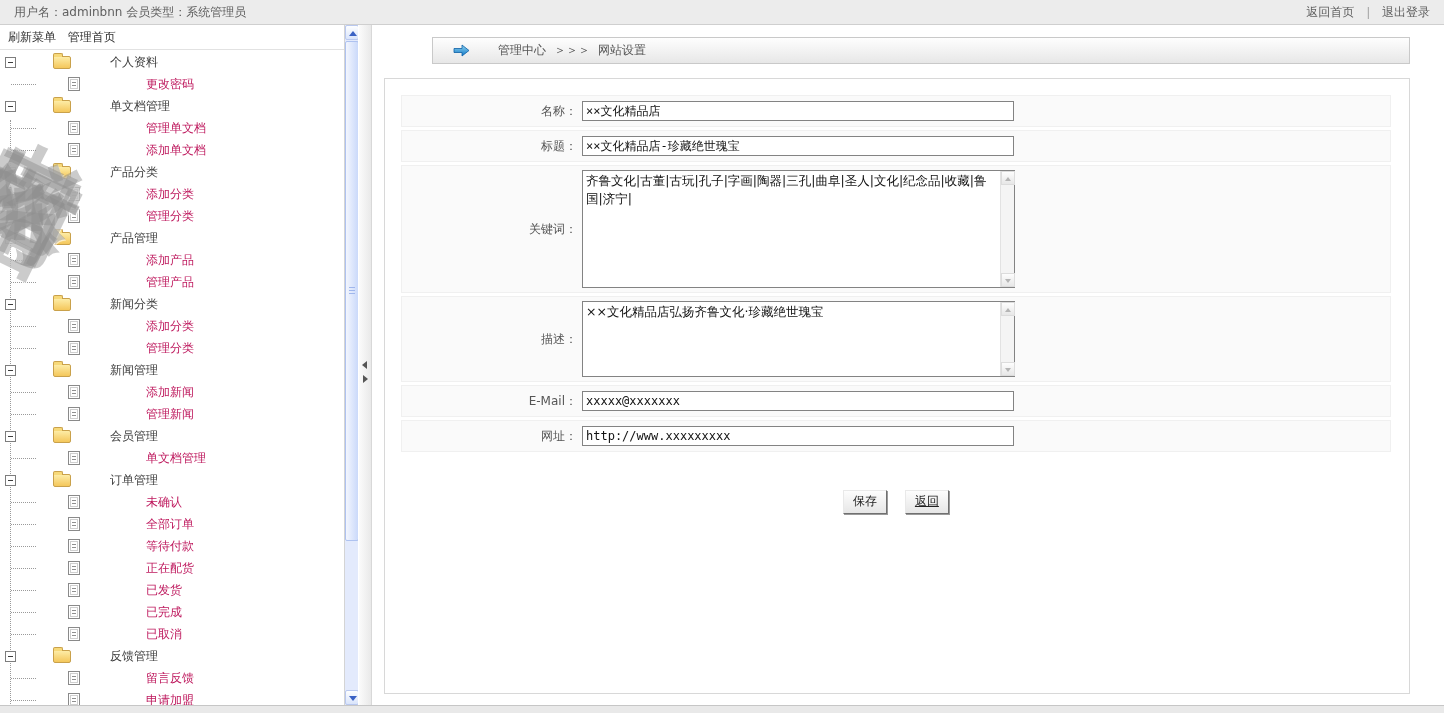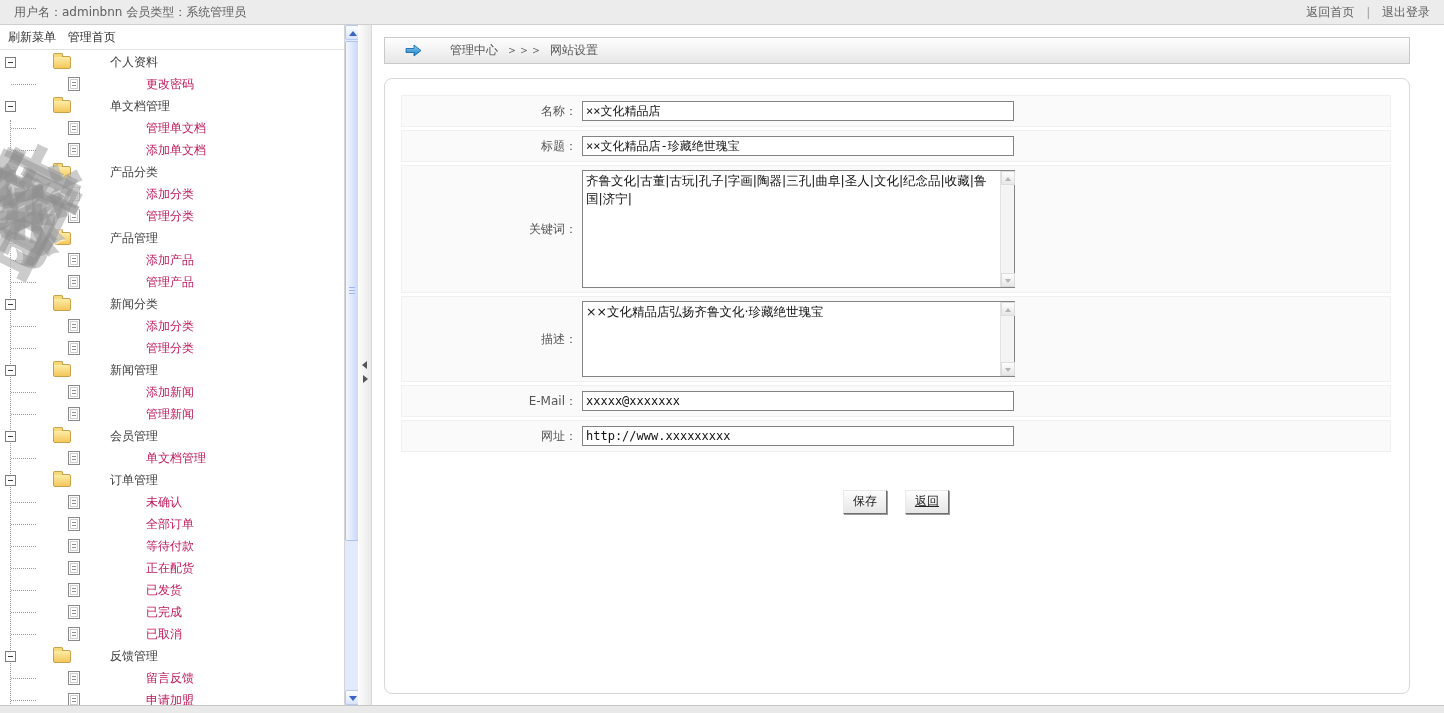--- a/index.html
+++ b/index.html
@@ -59,23 +59,23 @@
   .splitter { width:14px; flex:none; background:linear-gradient(to right,#fbfbfb,#e9e9e9); border-left:1px solid #fff;
               border-right:1px solid #d8d8d8; position:relative; cursor:col-resize; }
   .splitter .arr-left { position:absolute; left:3px; top:336px; width:0; height:0;
               border-top:4px solid transparent; border-bottom:4px solid transparent; border-right:5px solid #555; }
   .splitter .arr-right { position:absolute; left:4px; top:350px; width:0; height:0;
               border-top:4px solid transparent; border-bottom:4px solid transparent; border-left:5px solid #555; }
 
   
   .content { flex:1; padding:12px 34px 11px 12px; display:flex; flex-direction:column; background:#fff; }
   .breadcrumb { height:27px; flex:none; background:linear-gradient(#fefefe,#e7e7e7); border:1px solid #c9c9c9;
-                display:flex; align-items:center; padding-left:20px; color:#555; margin-bottom:14px; }
+                display:flex; align-items:center; padding-left:20px; color:#555; margin-bottom:14px;margin-left:48px; }
   .bc-arrow { width:17px; height:13px; margin-right:28px; display:inline-block; }
-  .panel { flex:1; border:1px solid #d8d8d8; border-radius:8px; background:#fff; padding:16px; overflow:hidden; }
+  .panel { flex:1; border:1px solid #d8d8d8; border-radius:0; background:#fff; padding:16px; overflow:hidden; }
 
   .form-table { width:990px; }
   .frow { display:flex; background:#fafafa; border:1px solid #f0f0f0; margin-bottom:3px; }
   .fl { width:180px; flex:none; display:flex; align-items:center; justify-content:flex-end; padding-right:5px; color:#555; }
   .fv { flex:1; display:flex; align-items:center; padding:4px 0; }
   .frow.r-name .fv, .frow.r-title .fv, .frow.r-email .fv, .frow.r-url .fv { height:30px; }
   .frow.r-keywords { height:128px; } .frow.r-desc { height:86px; }
   .txt-input { width:432px; height:20px; border:1px solid #838383; background:#fff; padding:1px 3px;
                font-family:"DejaVu Sans Mono","Liberation Mono",monospace; font-size:12px; color:#111; }
   .ta-wrap { position:relative; width:433px; }

